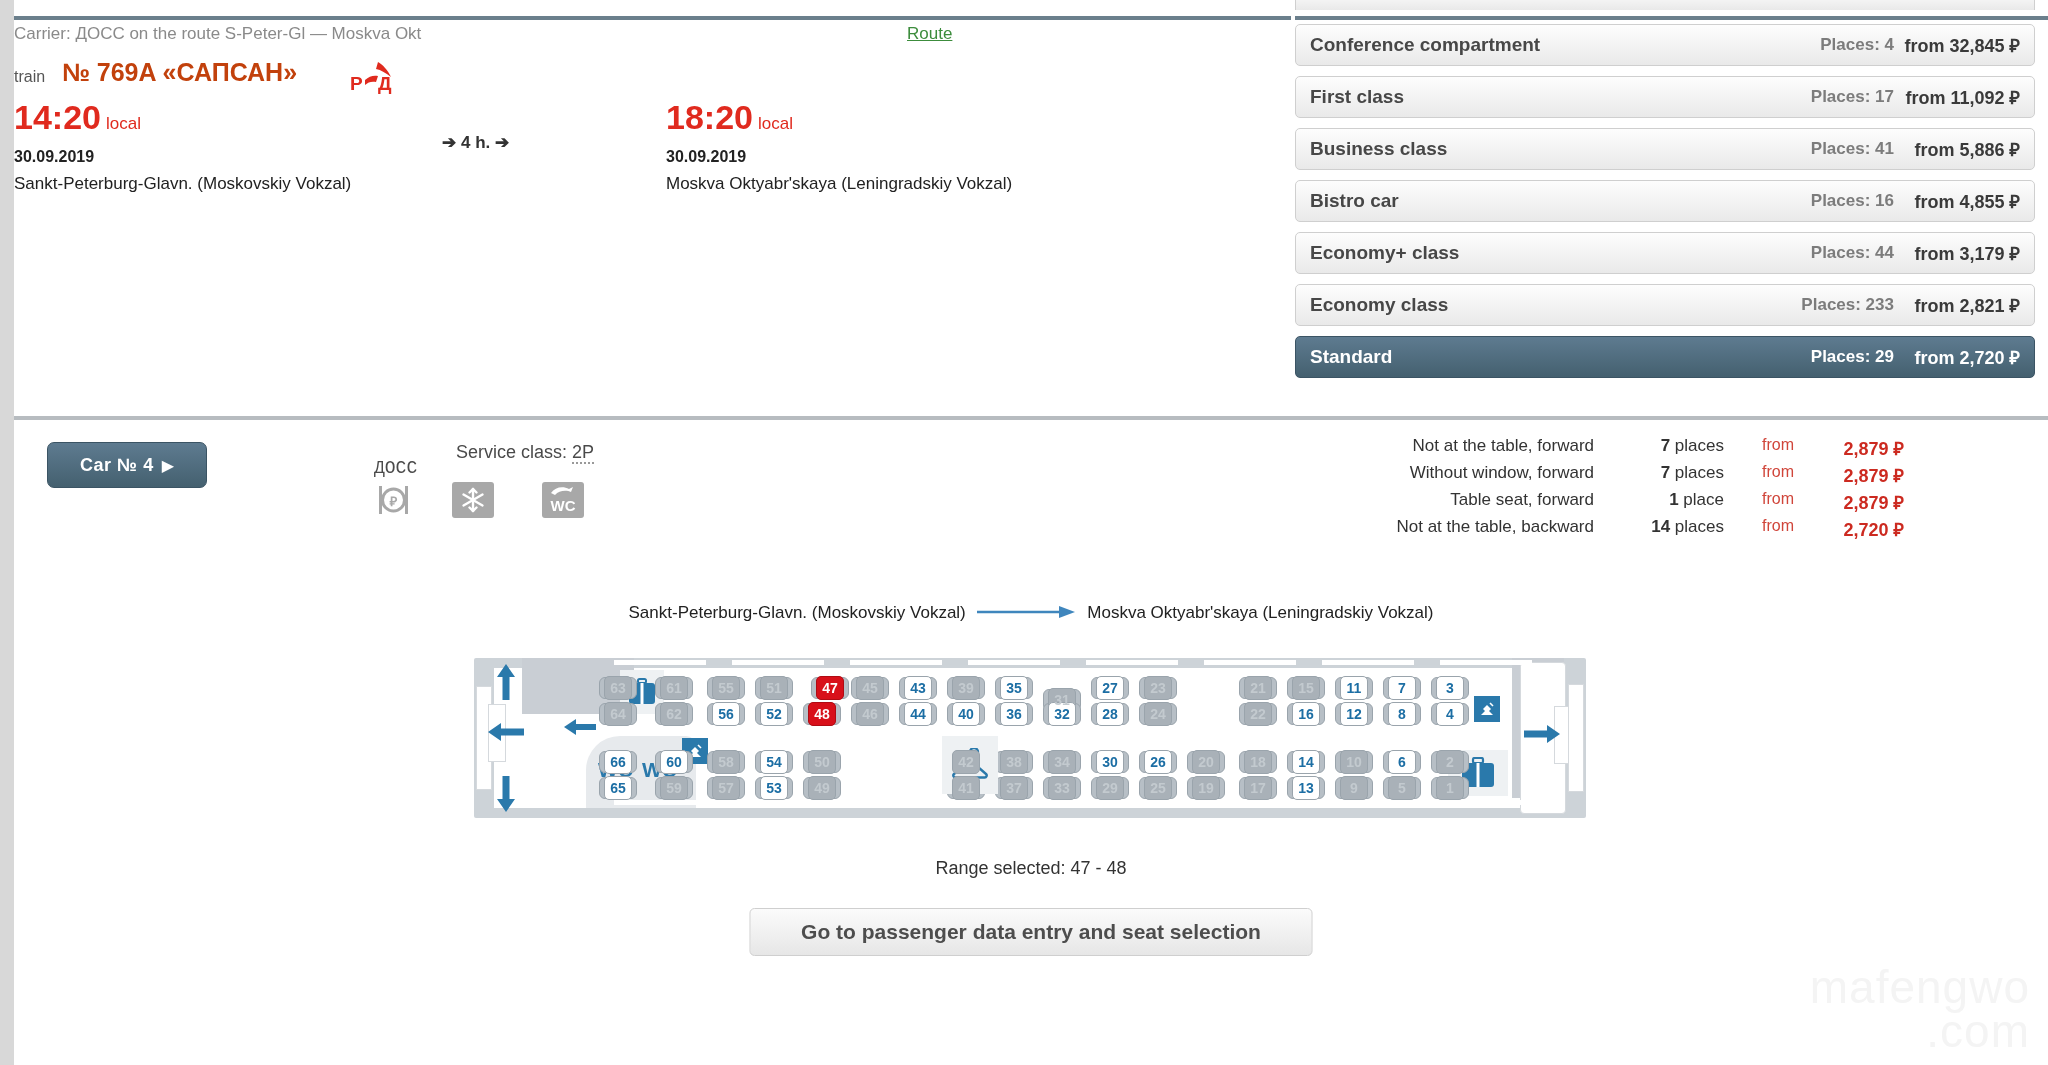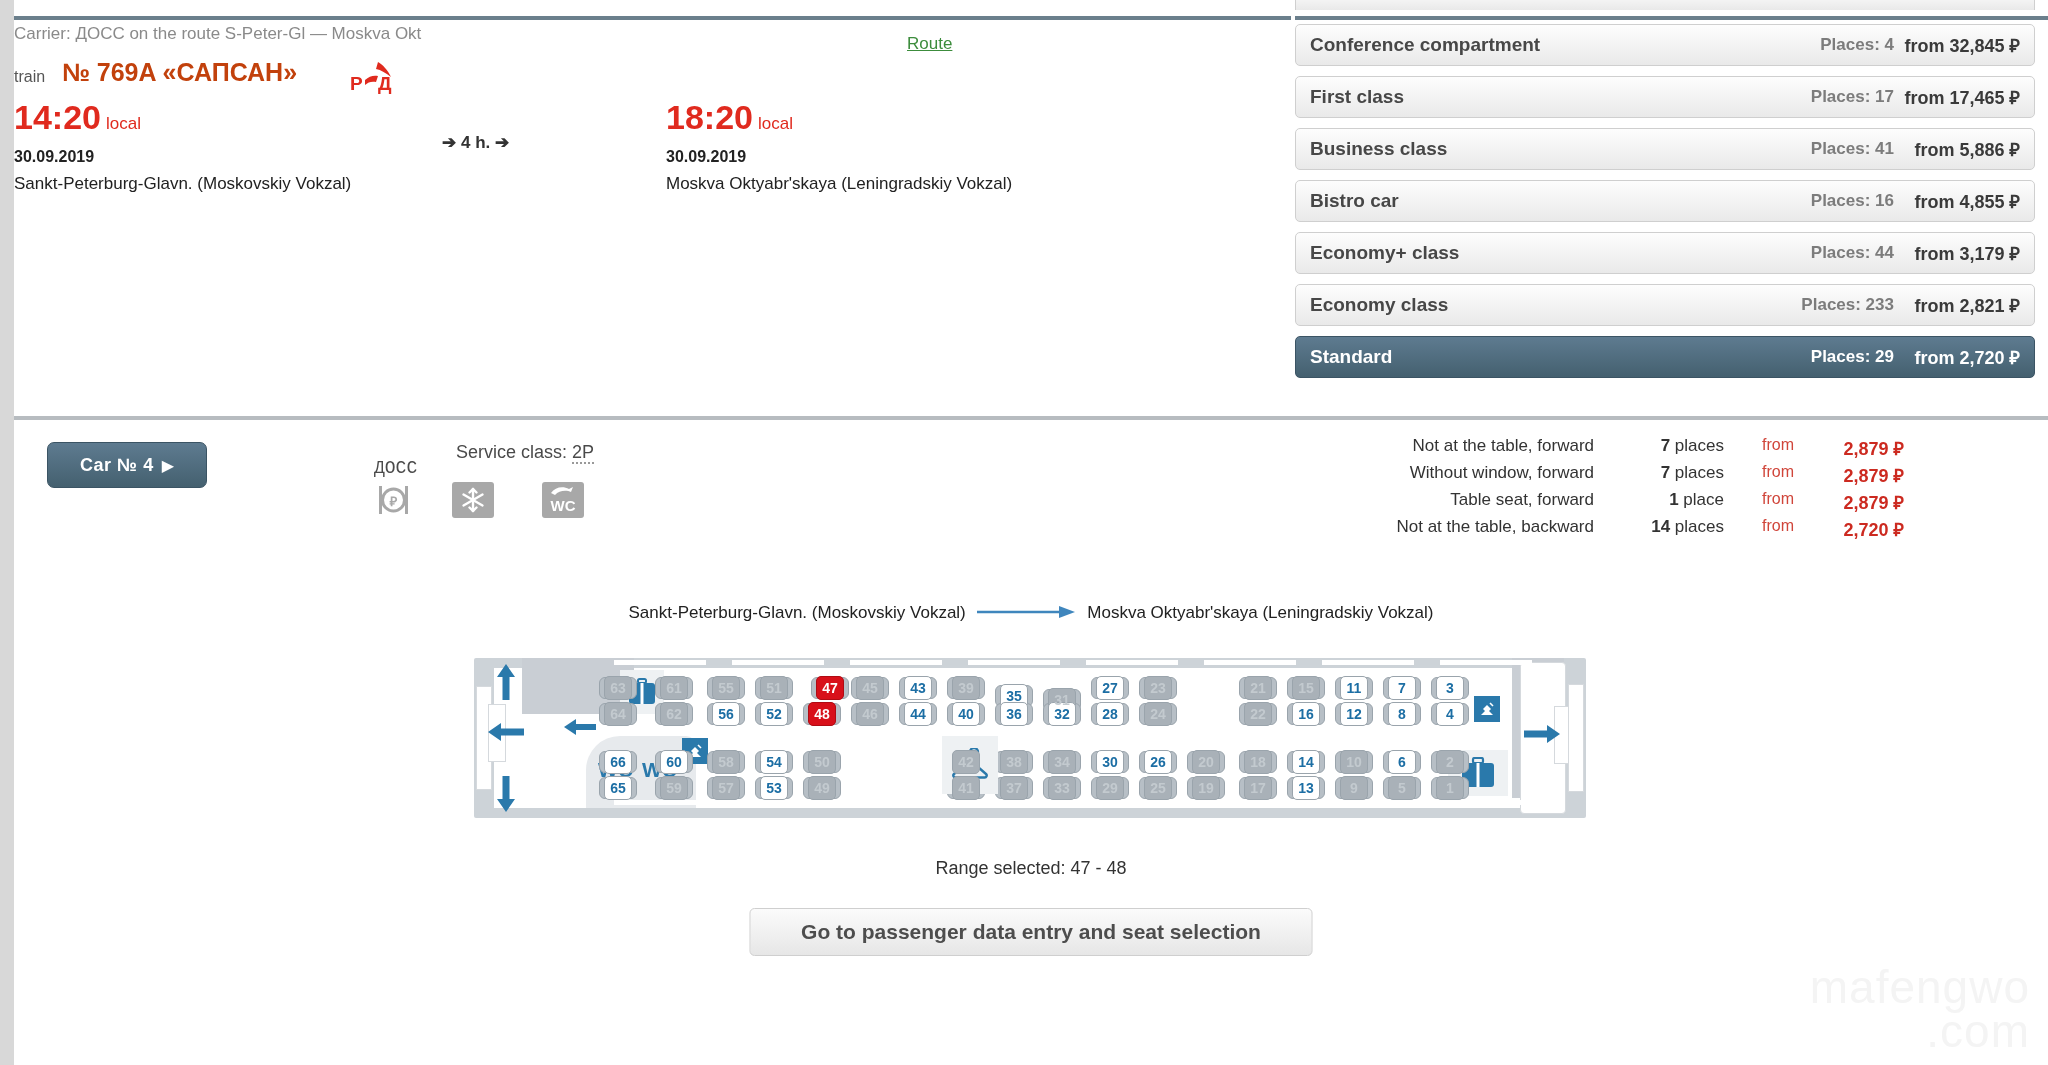--- a/index.html
+++ b/index.html
@@ -16,21 +16,21 @@
 
   
   .top-rule { position:absolute; left:0; top:16px; width:1277px; height:4px; background:#6b7f8c; }
   .top-rule-r { position:absolute; left:1281px; top:16px; width:753px; height:4px; background:#6b7f8c; }
 
   
   .train-info { position:absolute; left:0; top:24px; width:1277px; }
   .carrier-line { position:relative; height:24px; }
   .carrier-txt { position:absolute; left:0; top:0; font-size:17px; color:#8a8a8a; white-space:nowrap; }
   .route-link { position:absolute; left:893px; top:0; font-size:17px; color:#3c8c3c;
-                text-decoration:underline; cursor:pointer;margin-top:10px; }
+                text-decoration:underline; cursor:pointer; }
 
   .train-row { position:relative; height:40px; margin-top:8px; }
   .train-label { position:absolute; left:0; top:12px; font-size:16px; color:#555; }
   .train-num { position:absolute; left:48px; top:2px; font-size:25px; font-weight:bold; color:#c2410c; white-space:nowrap; }
   .rzd-logo { position:absolute; left:0; top:0; }
 
   .times { position:relative; height:100px; margin-top:4px; }
   .dep { position:absolute; left:0; top:0; }
   .arr { position:absolute; left:652px; top:0; }
   .time-big { font-size:34px; font-weight:bold; color:#e02a1e; line-height:34px; display:inline-block; }
@@ -222,21 +222,21 @@
     <div style="height:14px"></div>
     <div id="class-rows">
         <div class="class-row">
           <span class="cl-name">Conference compartment</span>
           <span class="cl-places">Places: 4</span>
           <span class="cl-price">from  32,845 ₽</span>
         </div>
         <div class="class-row">
           <span class="cl-name">First class</span>
           <span class="cl-places">Places: 17</span>
-          <span class="cl-price">from  17,465 ₽</span>
+          <span class="cl-price">from  11,092 ₽</span>
         </div>
         <div class="class-row">
           <span class="cl-name">Business class</span>
           <span class="cl-places">Places: 41</span>
           <span class="cl-price">from   5,886 ₽</span>
         </div>
         <div class="class-row">
           <span class="cl-name">Bistro car</span>
           <span class="cl-places">Places: 16</span>
           <span class="cl-price">from   4,855 ₽</span>
@@ -550,21 +550,21 @@
             <div class="seat taken" style="left: 348px; top: 82px;">
               <span class="hull"></span>
               <span class="pad"></span>
               <span class="num">42</span>
             </div>
             <div class="seat taken" style="left: 348px; top: 108px;">
               <span class="hull"></span>
               <span class="pad"></span>
               <span class="num">41</span>
             </div>
-            <div class="seat free" style="left: 396px; top: 8px; margin-top: 8px;">
+            <div class="seat free" style="left: 396px; top: 8px;">
               <span class="hull"></span>
               <span class="pad"></span>
               <span class="num">35</span>
             </div>
             <div class="seat free" style="left: 396px; top: 34px;">
               <span class="hull"></span>
               <span class="pad"></span>
               <span class="num">36</span>
             </div>
             <div class="seat taken" style="left: 396px; top: 82px;">

